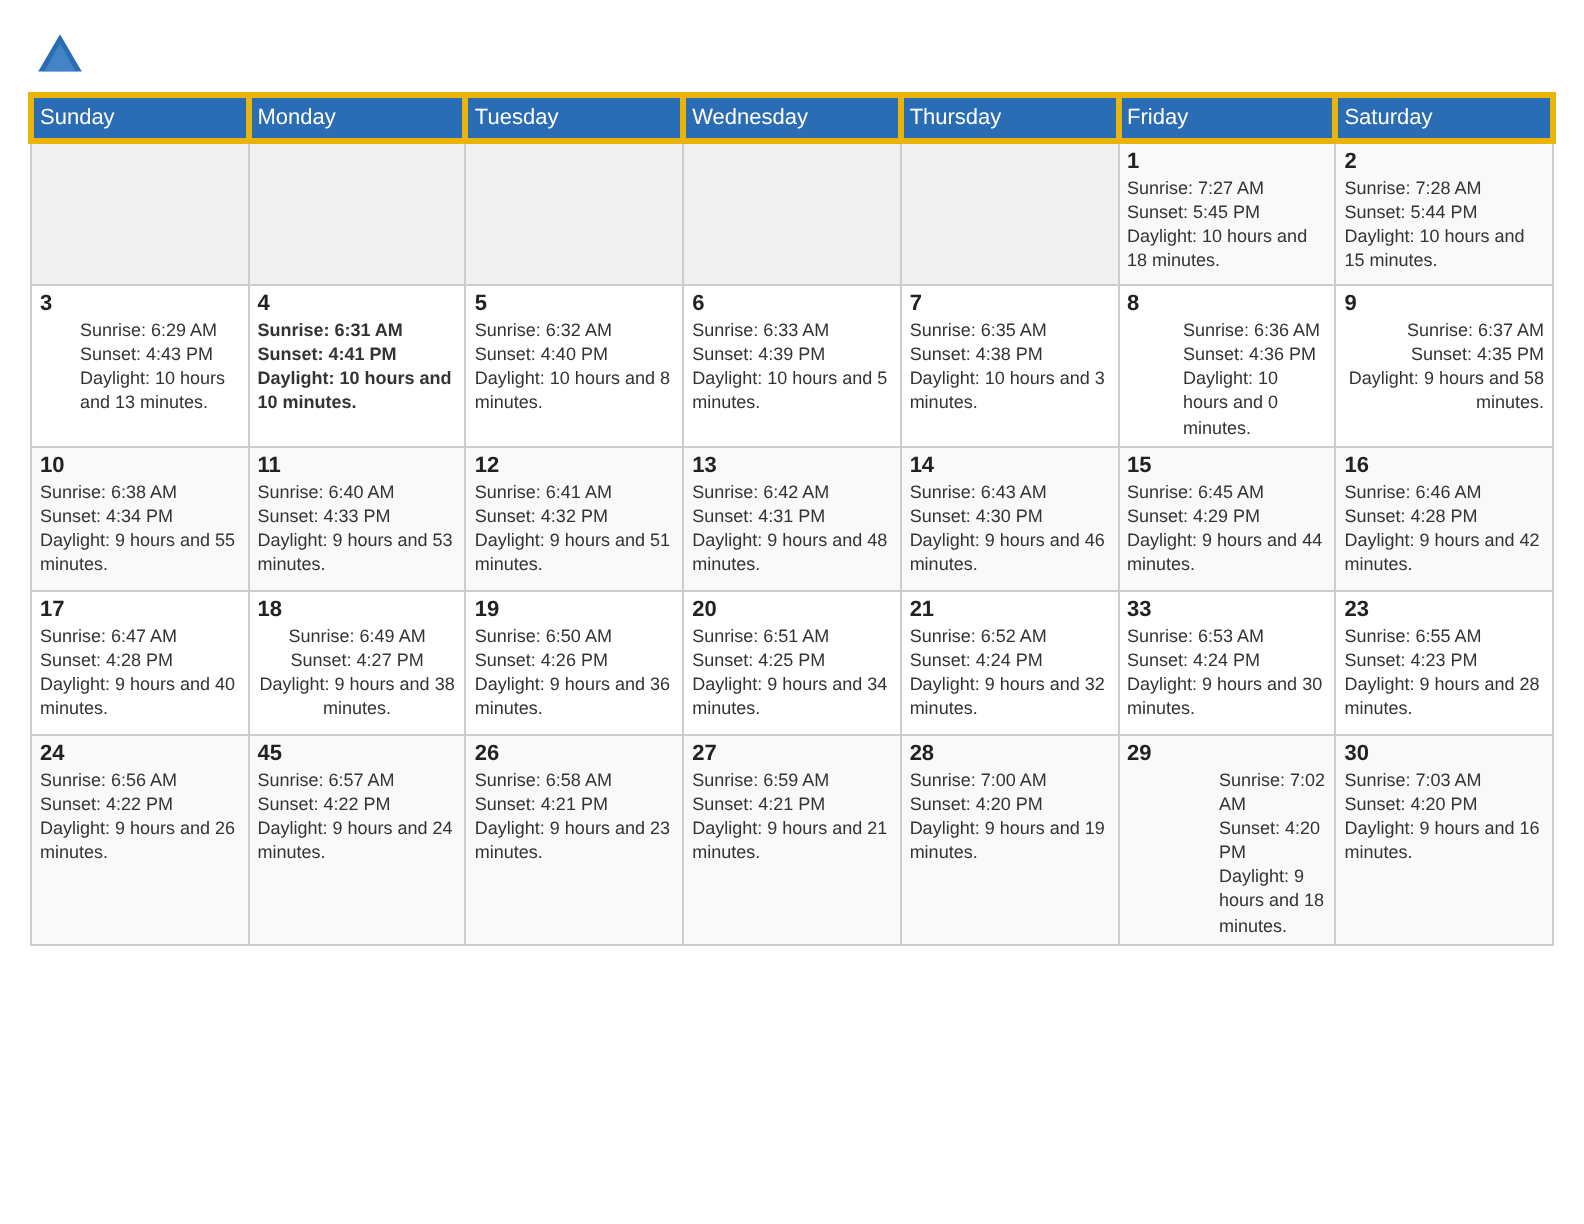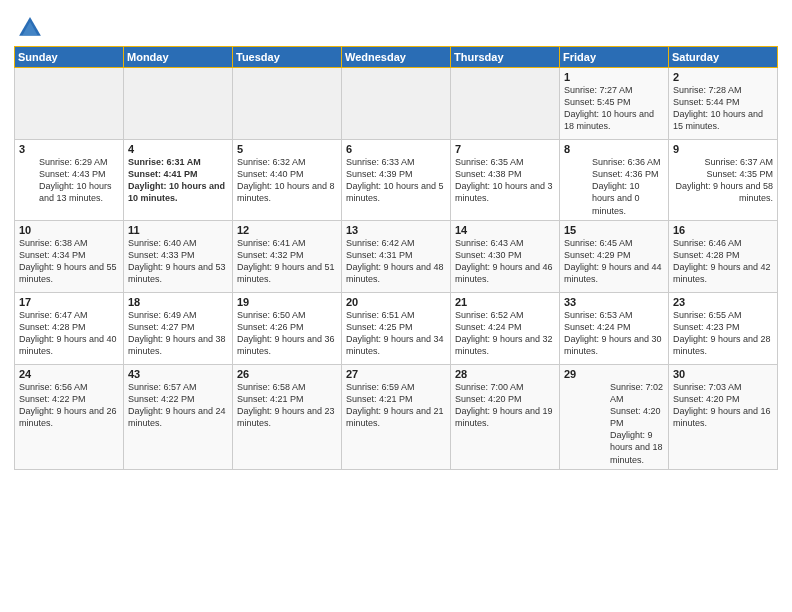--- a/index.html
+++ b/index.html
@@ -55,24 +55,24 @@
     }
     table {
       width: 100%;
       border-collapse: collapse;
       table-layout: fixed;
     }
     thead tr th {
       background: #2a6db5;
       color: #fff;
       font-size: 11px;
-      font-weight: bold;
+      font-weight: normal;
       padding: 4px 3px;
       text-align: left;
-      border: 1px solid #eab308;
+      border: 3px solid #eab308;
     }
     tbody tr td {
       border: 1px solid #ccc;
       vertical-align: top;
       padding: 3px 4px;
       height: 72px;
       background: #fff;
       font-size: 9.5px;
       color: #333;
     }
@@ -240,21 +240,21 @@
         </tr>
         <tr>
           <td>
             <span class="day-num">17</span>
             <div class="day-info" style="white-space: pre-line;">Sunrise: 6:47 AM
 Sunset: 4:28 PM
 Daylight: 9 hours and 40 minutes.</div>
           </td>
           <td>
             <span class="day-num">18</span>
-            <div class="day-info" style="white-space: pre-line;">Sunrise: 6:49 AM
+            <div class="day-info" style="white-space: pre-line; text-align: center;">Sunrise: 6:49 AM
 Sunset: 4:27 PM
 Daylight: 9 hours and 38 minutes.</div>
           </td>
           <td>
             <span class="day-num">19</span>
             <div class="day-info" style="white-space: pre-line;">Sunrise: 6:50 AM
 Sunset: 4:26 PM
 Daylight: 9 hours and 36 minutes.</div>
           </td>
           <td>
@@ -283,21 +283,21 @@
           </td>
         </tr>
         <tr>
           <td>
             <span class="day-num">24</span>
             <div class="day-info" style="white-space: pre-line;">Sunrise: 6:56 AM
 Sunset: 4:22 PM
 Daylight: 9 hours and 26 minutes.</div>
           </td>
           <td>
-            <span class="day-num">43</span>
+            <span class="day-num">45</span>
             <div class="day-info" style="white-space: pre-line;">Sunrise: 6:57 AM
 Sunset: 4:22 PM
 Daylight: 9 hours and 24 minutes.</div>
           </td>
           <td>
             <span class="day-num">26</span>
             <div class="day-info" style="white-space: pre-line;">Sunrise: 6:58 AM
 Sunset: 4:21 PM
 Daylight: 9 hours and 23 minutes.</div>
           </td>

